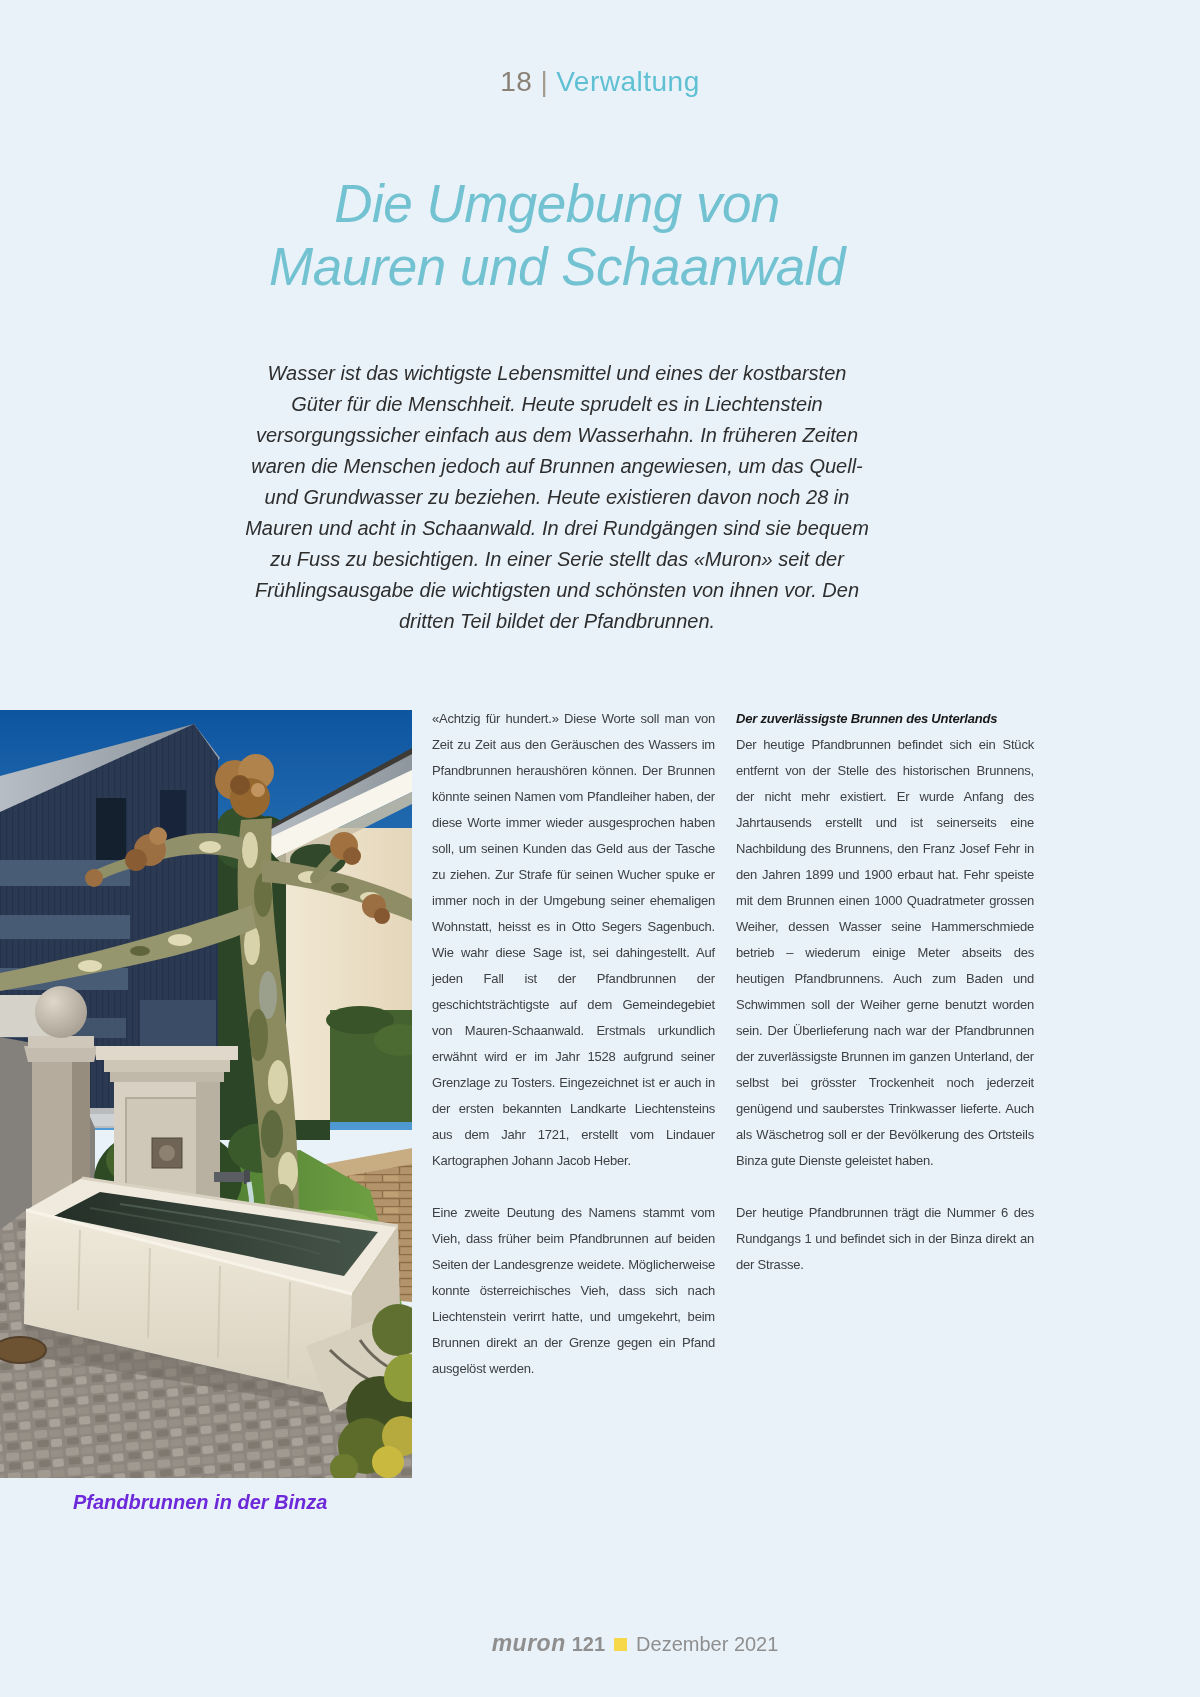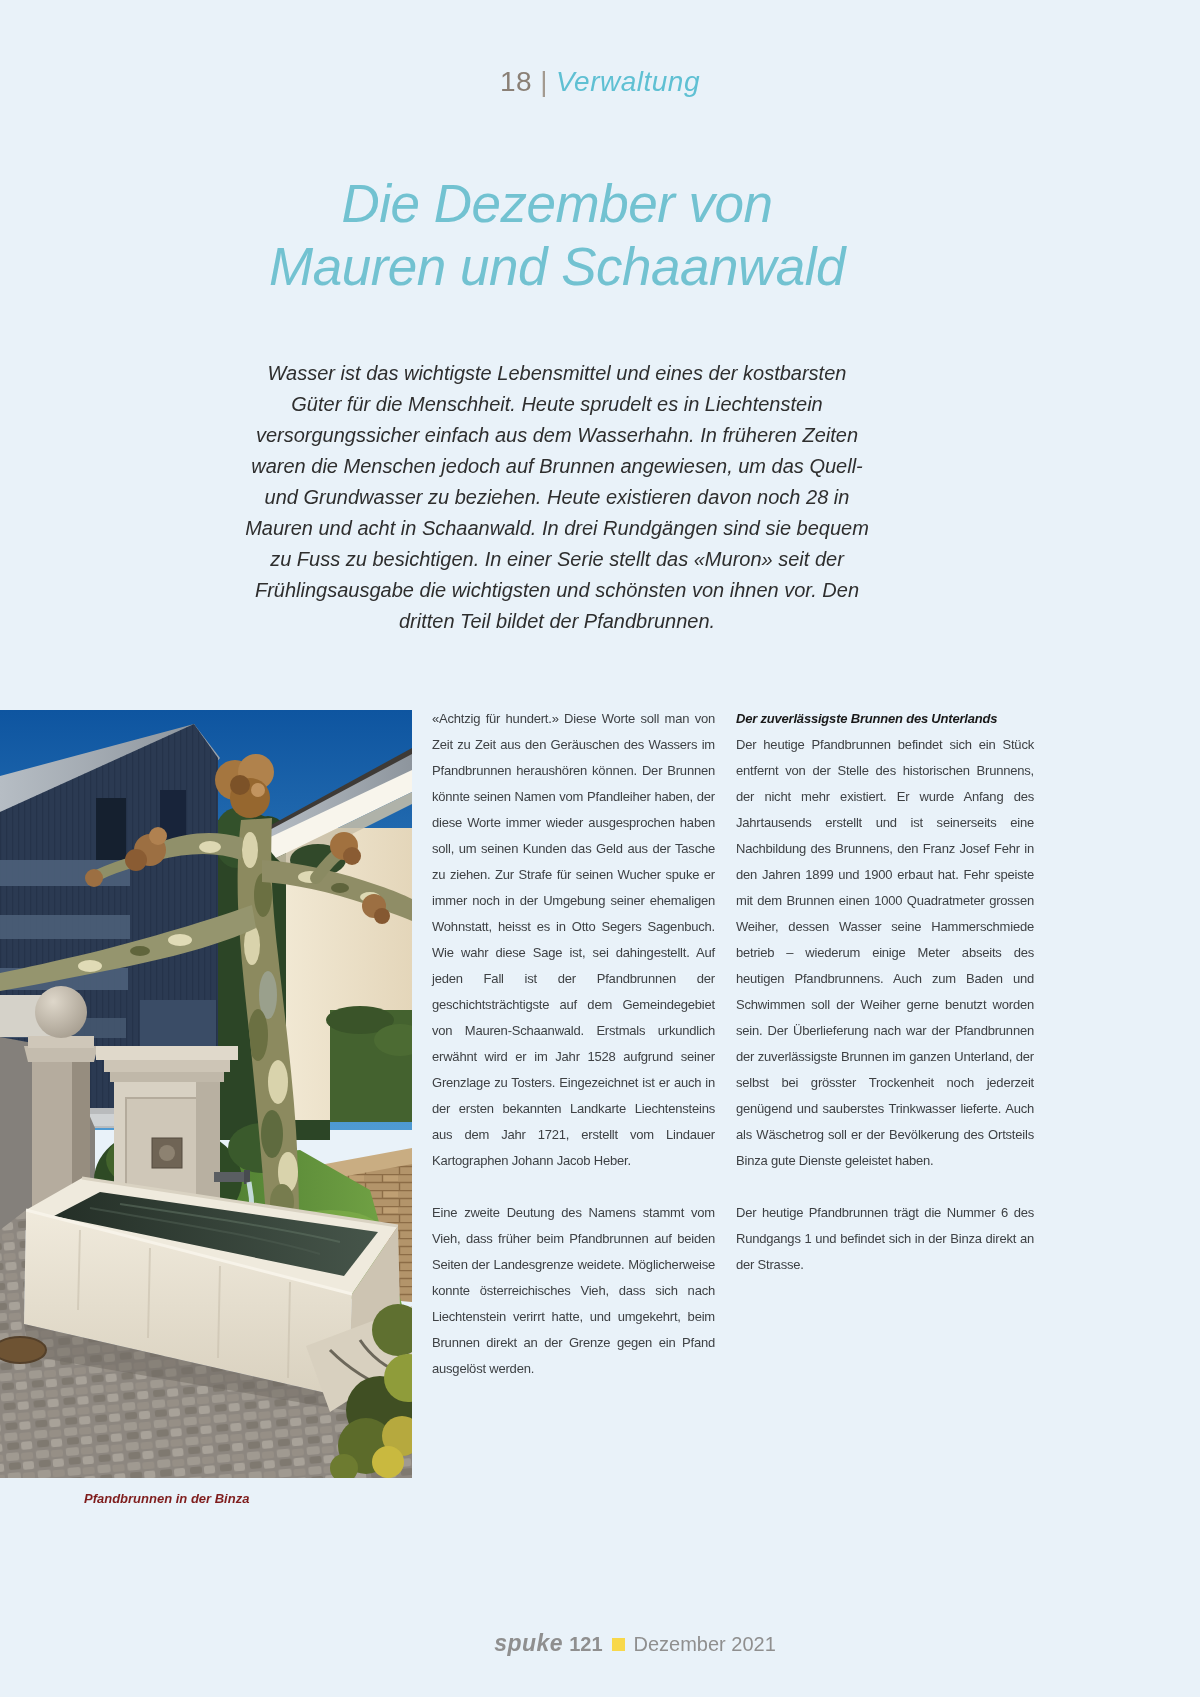--- a/index.html
+++ b/index.html
@@ -21,21 +21,21 @@
     width:1200px;height:1697px;
     background:var(--page-bg);
     overflow:hidden;
   }
   .header{
     position:absolute;left:0;top:66px;width:1200px;
     text-align:center;font-size:28px;letter-spacing:.5px;
   }
   .header .pnum{color:#8a8076;}
   .header .sep{color:#a39a90;padding:0 8px;font-weight:300;}
-  .header .section{color:var(--accent-teal);font-style:italic;}
+  .header .section{color:var(--accent-teal);}
   .title-block{
     position:absolute;left:57px;top:172px;width:1000px;
     text-align:center;
     font-style:italic;
     color:var(--title-teal);
     font-size:53px;line-height:63px;
     letter-spacing:-0.5px;
   }
   .intro{
     position:absolute;left:157px;top:358px;width:800px;
@@ -43,23 +43,23 @@
     font-style:italic;
     font-size:20px;line-height:31px;
     color:#2e2e2e;
     white-space:pre-line;
   }
   .photo-fig{
     position:absolute;left:0;top:710px;width:412px;height:768px;
   }
   .photo-fig svg{display:block;width:412px;height:768px;}
   .caption{
-    position:absolute;left:84px;top:1491px;
+    position:absolute;left:73px;top:1491px;
     font-style:italic;font-weight:bold;
-    font-size:13px;color:#7f1d1d;
+    font-size:20px;color:#6d28d9;
   }
   .col{
     position:absolute;top:706px;
     font-size:13px;line-height:26px;
     letter-spacing:-0.2px;
     text-align:justify;
     color:var(--body-text);
     hyphens:auto;-webkit-hyphens:auto;
   }
   .col p{margin-bottom:26px;}
@@ -85,21 +85,21 @@
 </head>
 <body>
 
 <div class="page">
 
   <div class="header">
     <span class="pnum">18</span><span class="sep">|</span><span class="section">Verwaltung</span>
   </div>
 
   <div class="title-block">
-    <div>Die Dezember von</div>
+    <div>Die Umgebung von</div>
     <div>Mauren und Schaanwald</div>
   </div>
 
   <div class="intro">Wasser ist das wichtigste Lebensmittel und eines der kostbarsten
 Güter für die Menschheit. Heute sprudelt es in Liechtenstein
 versorgungssicher einfach aus dem Wasserhahn. In früheren Zeiten
 waren die Menschen jedoch auf Brunnen angewiesen, um das Quell-
 und Grundwasser zu beziehen. Heute existieren davon noch 28 in
 Mauren und acht in Schaanwald. In drei Rundgängen sind sie bequem
 zu Fuss zu besichtigen. In einer Serie stellt das «Muron» seit der
@@ -331,16 +331,16 @@
     <p>Eine zweite Deutung des Namens stammt vom Vieh, dass früher beim Pfandbrunnen auf beiden Seiten der Landesgrenze weidete. Möglicherweise konnte österreichisches Vieh, dass sich nach Liechtenstein verirrt hatte, und umgekehrt, beim Brunnen direkt an der Grenze gegen ein Pfand ausgelöst werden.</p>
   </div>
 
   <div class="col col-2">
     <p class="col-heading" style="margin-bottom:0;">Der zuverlässigste Brunnen des Unterlands</p>
     <p>Der heutige Pfandbrunnen befindet sich ein Stück entfernt von der Stelle des historischen Brunnens, der nicht mehr existiert. Er wurde Anfang des Jahrtausends erstellt und ist seinerseits eine Nachbildung des Brunnens, den Franz Josef Fehr in den Jahren 1899 und 1900 erbaut hat. Fehr speiste mit dem Brunnen einen 1000 Quadratmeter grossen Weiher, dessen Wasser seine Hammerschmiede betrieb – wiederum einige Meter abseits des heutigen Pfandbrunnens. Auch zum Baden und Schwimmen soll der Weiher gerne benutzt worden sein. Der Überlieferung nach war der Pfandbrunnen der zuverlässigste Brunnen im ganzen Unterland, der selbst bei grösster Trockenheit noch jederzeit genügend und sauberstes Trinkwasser lieferte. Auch als Wäschetrog soll er der Bevölkerung des Ortsteils Binza gute Dienste geleistet haben.</p>
     <p>Der heutige Pfandbrunnen trägt die Nummer 6 des Rundgangs 1 und befindet sich in der Binza direkt an der Strasse.</p>
   </div>
 
   <div class="footer">
-    <span class="mag">spuke</span><span class="issue">121</span><span class="sq"></span><span>Dezember 2021</span>
+    <span class="mag">muron</span><span class="issue">121</span><span class="sq"></span><span>Dezember 2021</span>
   </div>
 
 </div>
 
 </body></html>

